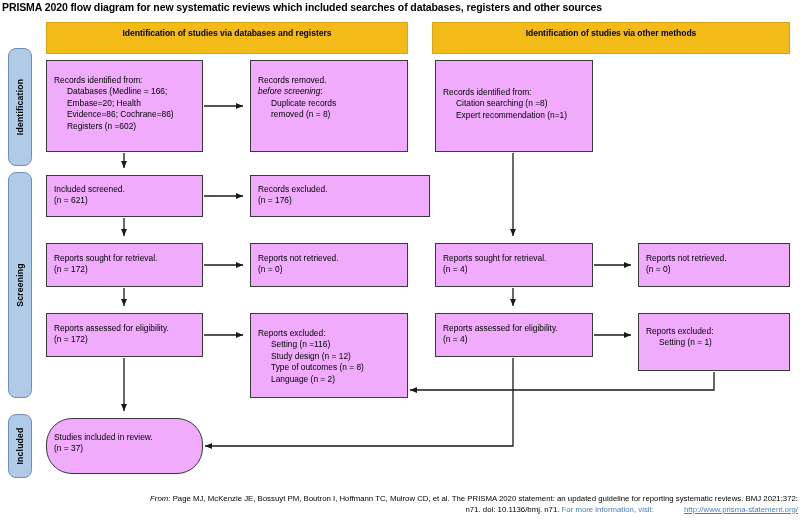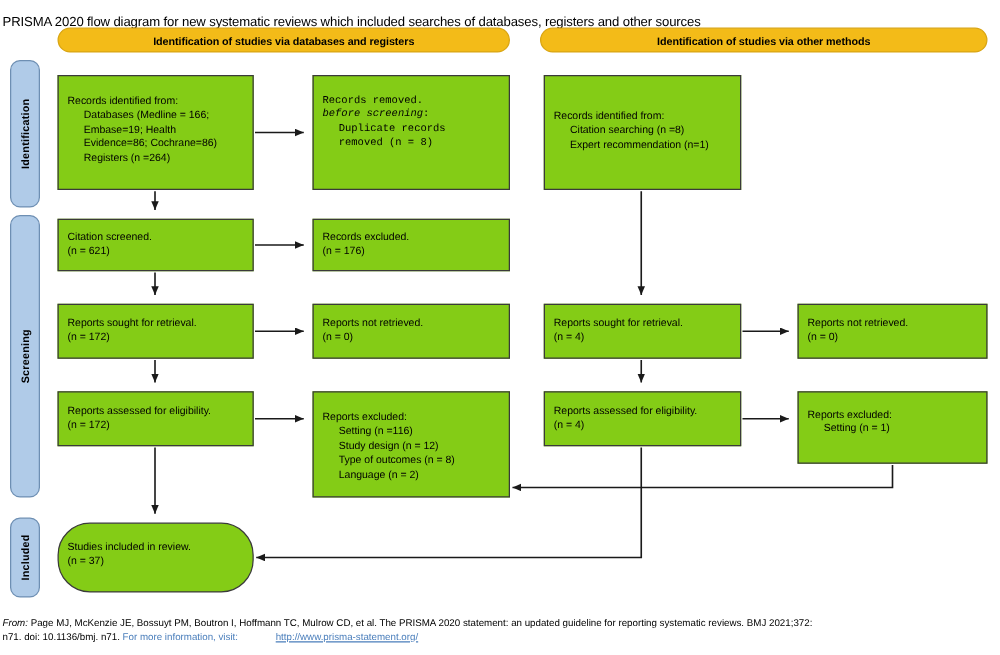--- a/index.html
+++ b/index.html
@@ -13,44 +13,44 @@
     font-family: "Liberation Sans", sans-serif;
     color: #000;
     overflow: hidden;
     position: relative;
   }
 
   
   #diagram-title {
     position: absolute;
     left: 2px;
-    top: 12px;
+    top: 1px;
     width: 796px;
     font-size: 10.5px;
-    font-weight: normal;
+    font-weight: bold;
     letter-spacing: -0.1px;
     line-height: 13px;
     white-space: nowrap;
   }
 
   
   #flow-canvas {
     position: absolute;
     left: 0; top: 0;
     width: 800px;
     height: 524px;
   }
 
   
   .col-header {
     position: absolute;
     background: #F3BB18;
     border: 1px solid #D9A513;
-    border-radius: 10px;
-    height: 20px;
+    border-radius: 0;
+    height: 32px;
     line-height: 20px;
     text-align: center;
     font-size: 8.6px;
     font-weight: bold;
     color: #000;
     letter-spacing: -0.05px;
     box-sizing: border-box;
   }
   #col-header-databases { left: 46px; top: 22px; width: 362px; }
   #col-header-other     { left: 432px; top: 22px; width: 358px; }
@@ -78,49 +78,49 @@
     letter-spacing: 0.2px;
     color: #000;
   }
   #stage-identification { top: 48px;  height: 118px; }
   #stage-screening      { top: 172px; height: 226px; }
   #stage-included       { top: 414px; height: 64px; }
 
   
   .flow-box {
     position: absolute;
-    background: #84cc16;
+    background: #f0abfc;
     border: 1.3px solid #3a3a3a;
     box-sizing: border-box;
     font-size: 8.4px;
     line-height: 11.4px;
     color: #000;
     padding: 0;
   }
   .flow-box .bx-inner {
     position: absolute;
     left: 7px;
     right: 5px;
   }
   .flow-box .ln { white-space: nowrap; }
   .flow-box .ind { padding-left: 13px; }
   .flow-box .ital { font-style: italic; }
 
   
   #box-records-identified      { left: 46px;  top: 60px;  width: 157px; height: 92px; }
   #box-records-identified .bx-inner { top: 14px; }
   #box-records-removed         { left: 250px; top: 60px;  width: 158px; height: 92px; }
-  #box-records-removed .bx-inner { top: 14px; font-family: Liberation Mono, monospace; }
+  #box-records-removed .bx-inner { top: 14px; }
   #box-records-identified-other{ left: 435px; top: 60px;  width: 158px; height: 92px; }
   #box-records-identified-other .bx-inner { top: 26px; }
 
   
   #box-records-screened        { left: 46px;  top: 175px; width: 157px; height: 42px; }
   #box-records-screened .bx-inner { top: 8px; }
-  #box-records-excluded        { left: 250px; top: 175px; width: 158px; height: 42px; }
+  #box-records-excluded        { left: 250px; top: 175px; width: 180px; height: 42px; }
   #box-records-excluded .bx-inner { top: 8px; }
 
   
   #box-reports-sought          { left: 46px;  top: 243px; width: 157px; height: 44px; }
   #box-reports-sought .bx-inner { top: 9px; }
   #box-reports-not-retrieved   { left: 250px; top: 243px; width: 158px; height: 44px; }
   #box-reports-not-retrieved .bx-inner { top: 9px; }
   #box-reports-sought-other    { left: 435px; top: 243px; width: 158px; height: 44px; }
   #box-reports-sought-other .bx-inner { top: 9px; }
   #box-reports-not-retrieved-other { left: 638px; top: 243px; width: 152px; height: 44px; }
@@ -142,20 +142,21 @@
 
   
   #footer {
     position: absolute;
     left: 2px;
     top: 494px;
     width: 796px;
     font-size: 7.8px;
     line-height: 10.6px;
     color: #000;
+    text-align: right;
   }
   #footer .from-label { font-style: italic; }
   #footer .more-info  { color: #4A7EBB; }
   #footer .psurl {
     color: #4A7EBB;
     text-decoration: underline;
     padding-left: 28px;
   }
   #footer a { color: #4A7EBB; text-decoration: underline; }
 </style>
@@ -212,23 +213,23 @@
   <span>Screening</span>
 </div>
 <div class="stage-label" id="stage-included">
   <span>Included</span>
 </div>
 
 <div class="flow-box" id="box-records-identified">
   <div class="bx-inner">
     <div class="ln">Records identified from:</div>
     <div class="ln ind">Databases (Medline = 166;</div>
-    <div class="ln ind">Embase=19; Health</div>
+    <div class="ln ind">Embase=20; Health</div>
     <div class="ln ind">Evidence=86; Cochrane=86)</div>
-    <div class="ln ind">Registers (n =264)</div>
+    <div class="ln ind">Registers (n =602)</div>
   </div>
 </div>
 
 <div class="flow-box" id="box-records-removed">
   <div class="bx-inner">
     <div class="ln">Records removed.</div>
     <div class="ln"><span class="ital">before screening</span><span>:</span></div>
     <div class="ln ind">Duplicate records</div>
     <div class="ln ind">removed (n = 8)</div>
   </div>
@@ -237,21 +238,21 @@
 <div class="flow-box" id="box-records-identified-other">
   <div class="bx-inner">
     <div class="ln">Records identified from:</div>
     <div class="ln ind">Citation searching (n =8)</div>
     <div class="ln ind">Expert recommendation (n=1)</div>
   </div>
 </div>
 
 <div class="flow-box" id="box-records-screened">
   <div class="bx-inner">
-    <div class="ln">Citation screened.</div>
+    <div class="ln">Included screened.</div>
     <div class="ln">(n = 621)</div>
   </div>
 </div>
 
 <div class="flow-box" id="box-records-excluded">
   <div class="bx-inner">
     <div class="ln">Records excluded.</div>
     <div class="ln">(n = 176)</div>
   </div>
 </div>

